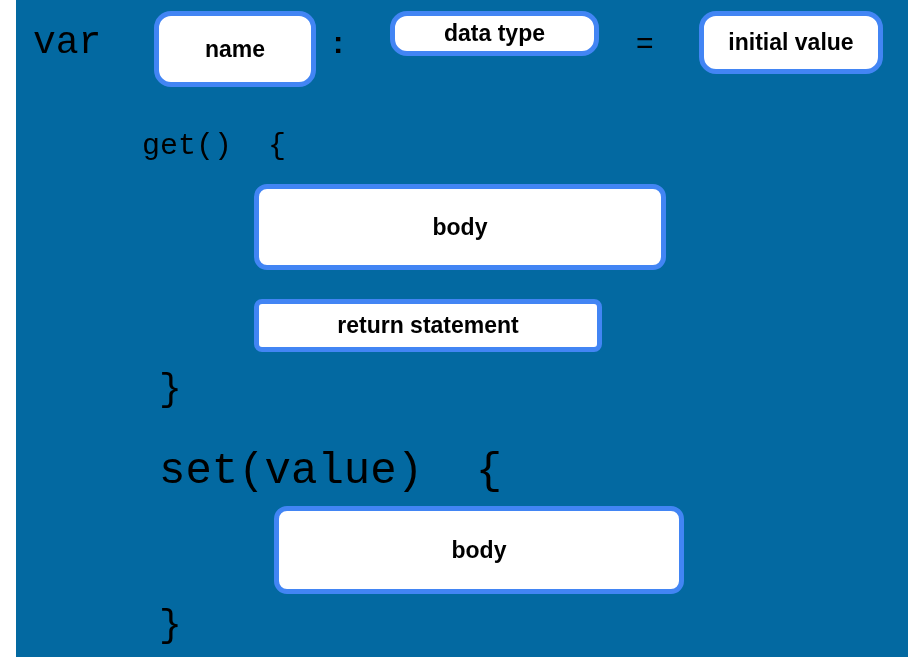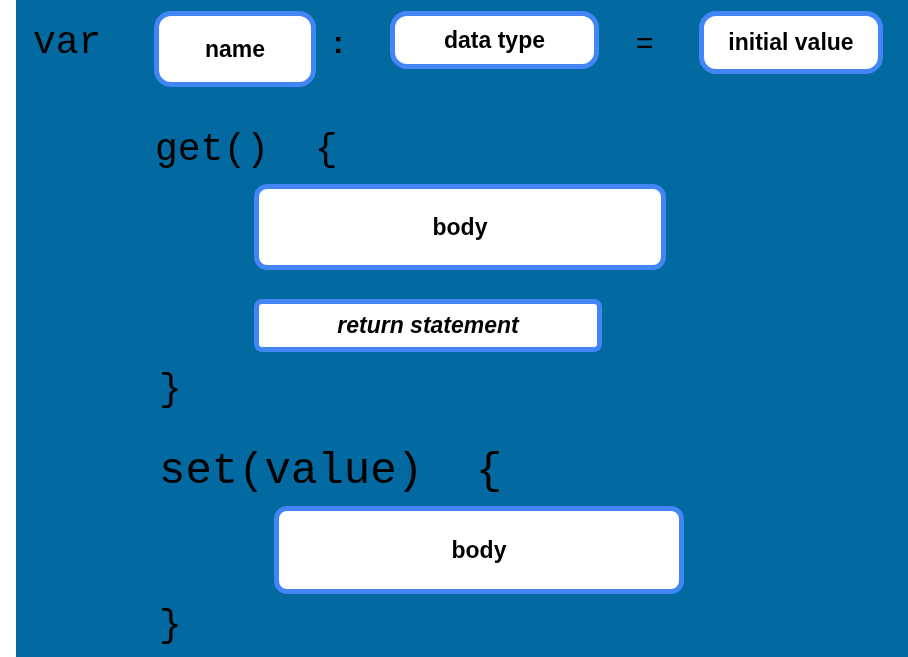--- a/index.html
+++ b/index.html
@@ -72,37 +72,37 @@
 <div id="canvas">
 
   <div class="code" style="left:17px; top:24px; font-size:38px;">var</div>
 
   <div class="slot" style="left:138px; top:11px; width:162px; height:76px; border-width:5px; border-radius:17px;">
     <span class="slot-label" style="font-size:23px;">name</span>
   </div>
 
   <div class="op op-colon" style="left:317px; top:27px; font-size:31px;">:</div>
 
-  <div class="slot" style="left:374px; top:11px; width:209px; height:58px; border-width:5px; border-radius:17px;">
+  <div class="slot" style="left:374px; top:11px; width:209px; height:45px; border-width:5px; border-radius:17px;">
     <span class="slot-label" style="font-size:23px;">data type</span>
   </div>
 
   <div class="op op-equals" style="left:620px; top:28px; font-size:30px;">=</div>
 
   <div class="slot" style="left:683px; top:11px; width:184px; height:63px; border-width:5px; border-radius:17px;">
     <span class="slot-label" style="font-size:23px;">initial value</span>
   </div>
 
-  <div class="code" style="left:139px; top:131px; font-size:38px;">get()  {</div>
+  <div class="code" style="left:126px; top:131px; font-size:30px;">get()  {</div>
 
   <div class="slot" style="left:238px; top:184px; width:412px; height:86px; border-width:5px; border-radius:13px;">
     <span class="slot-label" style="font-size:23px;">body</span>
   </div>
 
-  <div class="slot" style="left:238px; top:299px; width:348px; height:53px; border-width:5px; border-radius:8px;font-style:italic;">
+  <div class="slot" style="left:238px; top:299px; width:348px; height:53px; border-width:5px; border-radius:8px;">
     <span class="slot-label" style="font-size:23px;">return statement</span>
   </div>
 
   <div class="code" style="left:143px; top:371px; font-size:38px;">}</div>
 
   <div class="code" style="left:143px; top:449px; font-size:44px;">set(value)  {</div>
 
   <div class="slot" style="left:258px; top:506px; width:410px; height:88px; border-width:5px; border-radius:13px;">
     <span class="slot-label" style="font-size:23px;">body</span>
   </div>

